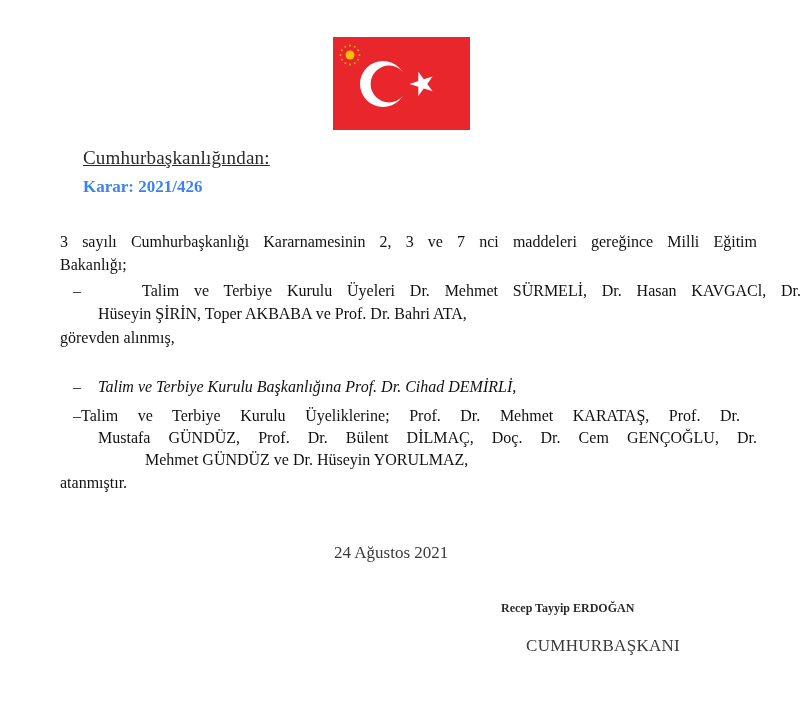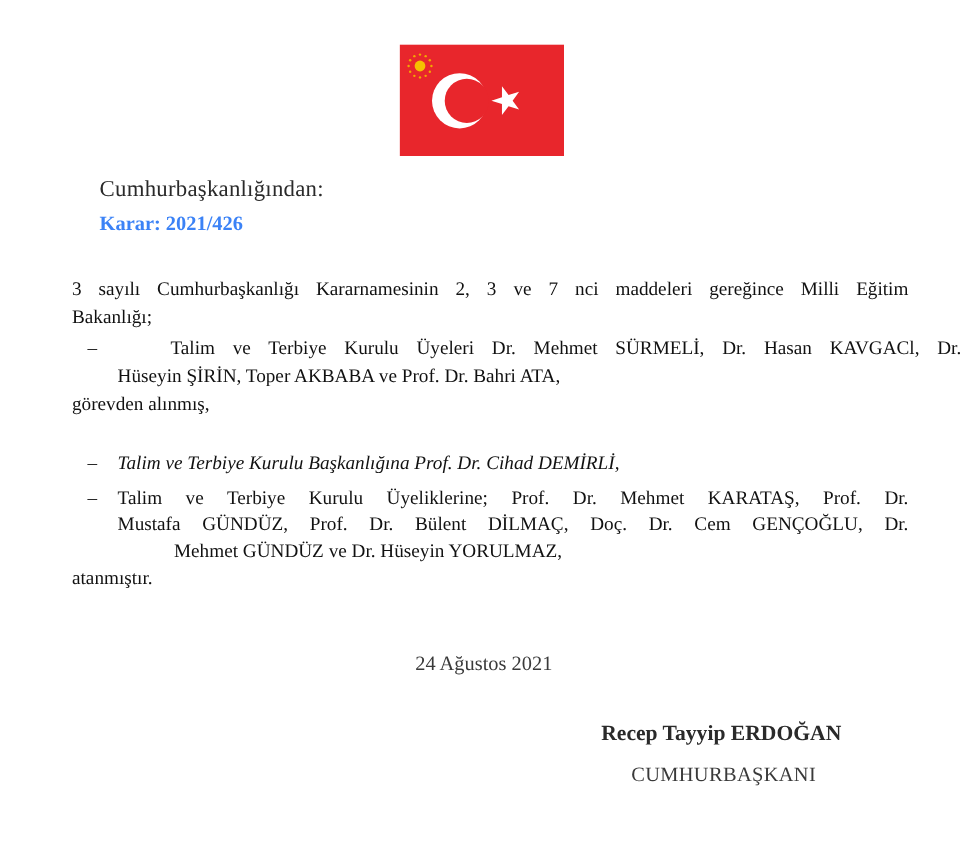--- a/index.html
+++ b/index.html
@@ -1,26 +1,26 @@
 <!DOCTYPE html>
 <html><head>
   <meta charset="utf-8">
   <style>
     html, body { margin: 0; padding: 0; background: #ffffff; }
     body { width: 802px; height: 701px; position: relative; overflow: hidden;
            font-family: "Liberation Serif", "DejaVu Serif", serif; color: #1a1a1a; }
     .flag { position: absolute; left: 333px; top: 37px; width: 137px; height: 93px; }
     .abs { position: absolute; white-space: nowrap; }
-    .issuer { left: 83px; top: 147px; font-size: 19px; color: #2a2a2a; letter-spacing: 0.2px; }
+    .issuer { left: 83px; top: 147px; font-size: 19px; text-decoration: underline; color: #2a2a2a; letter-spacing: 0.2px; }
     .decision { left: 83px; top: 177px; font-size: 17px; font-weight: bold; color: #3b82f6; }
     .body-text { font-size: 16px; color: #111; text-align: center; }
     .just { text-align: justify; text-align-last: justify; white-space: normal; }
     .dash { position: absolute; font-size: 16px; }
-    .date { left: 334px; top: 543px; font-size: 17px; color: #3a3a3a; margin-left: 12px; }
-    .signer { left: 501px; top: 601px; font-size: 18px; font-weight: bold; color: #2a2a2a; }
+    .date { left: 334px; top: 543px; font-size: 17px; color: #3a3a3a; }
+    .signer { left: 501px; top: 601px; font-size: 12px; font-weight: bold; color: #2a2a2a; }
     .title { left: 526px; top: 636px; font-size: 17px; color: #3a3a3a; letter-spacing: 0.3px; text-align: right; }
   </style>
 </head>
 <body>
 
 <svg class="flag" viewBox="0 0 137 93">
   <rect x="0" y="0" width="137" height="93" fill="#e8262c"></rect>
   <g>
     <circle cx="17" cy="18" r="4.5" fill="#f5c000"></circle>
     <g fill="#f2a900">
@@ -53,20 +53,20 @@
 
 <span class="dash" style="left:73px; top:282px;">–</span>
 <div class="abs body-text just" style="left:98px; top:282px; width:659px;margin-left:44px;">Talim ve Terbiye Kurulu Üyeleri Dr. Mehmet SÜRMELİ, Dr. Hasan KAVGACl, Dr.</div>
 <div class="abs body-text" style="left:98px; top:305px;">Hüseyin ŞİRİN, Toper AKBABA ve Prof. Dr. Bahri ATA,</div>
 <div class="abs body-text" style="left:60px; top:329px;">görevden alınmış,</div>
 
 <span class="dash" style="left:73px; top:378px;">–</span>
 <div class="abs body-text" style="left:98px; top:378px;font-style:italic;">Talim ve Terbiye Kurulu Başkanlığına Prof. Dr. Cihad DEMİRLİ,</div>
 
 <span class="dash" style="left:73px; top:407px;">–</span>
-<div class="abs body-text just" style="left:98px; top:407px; width:659px;">Talim ve Terbiye Kurulu Üyeliklerine; Prof. Dr. Mehmet KARATAŞ, Prof. Dr.</div>
+<div class="abs body-text just" style="left:81px; top:407px; width:659px;">Talim ve Terbiye Kurulu Üyeliklerine; Prof. Dr. Mehmet KARATAŞ, Prof. Dr.</div>
 <div class="abs body-text just" style="left:98px; top:429px; width:659px;">Mustafa GÜNDÜZ, Prof. Dr. Bülent DİLMAÇ, Doç. Dr. Cem GENÇOĞLU, Dr.</div>
 <div class="abs body-text" style="left:98px; top:451px;margin-left:47px;">Mehmet GÜNDÜZ ve Dr. Hüseyin YORULMAZ,</div>
 <div class="abs body-text" style="left:60px; top:474px;font-family:Liberation Serif, serif;">atanmıştır.</div>
 
 <div class="abs date">24 Ağustos 2021</div>
 <div class="abs signer">Recep Tayyip ERDOĞAN</div>
 <div class="abs title">CUMHURBAŞKANI</div>
 
 </body></html>

